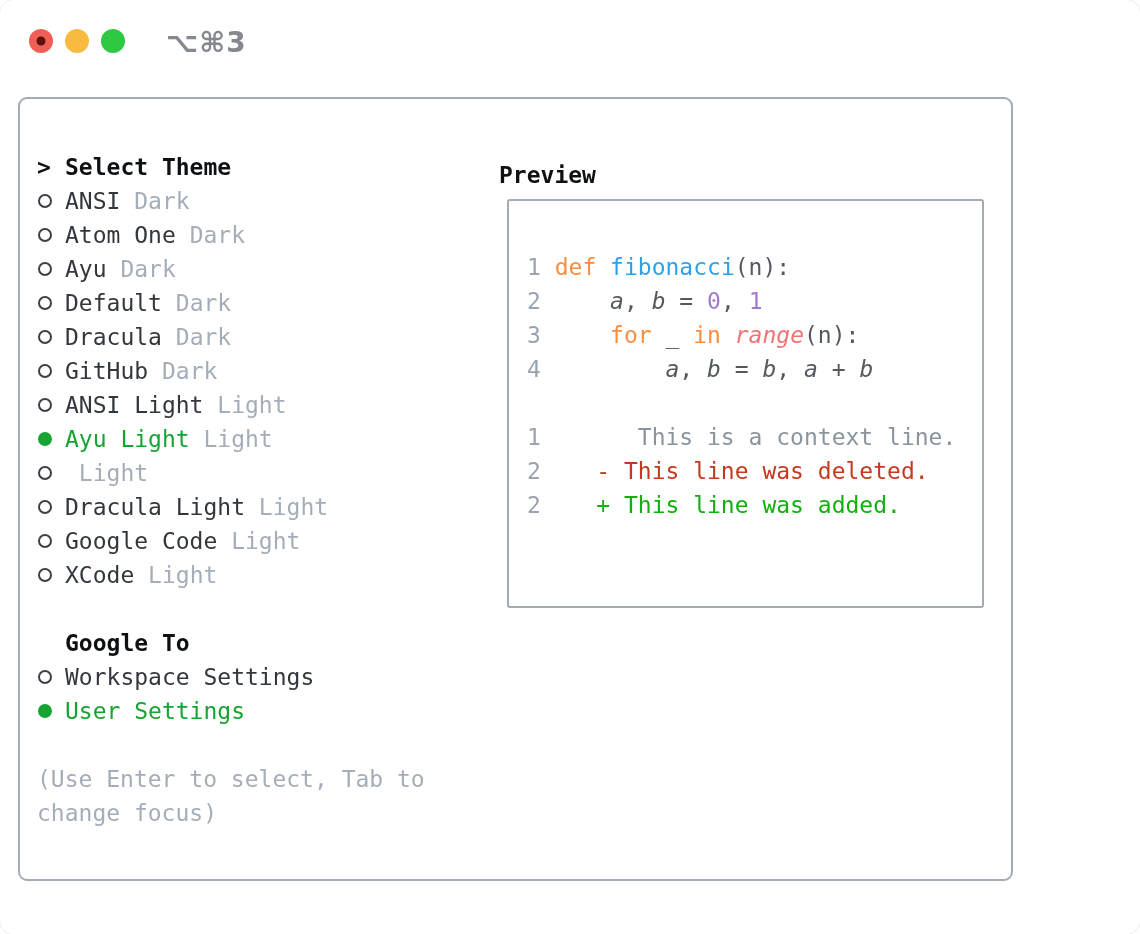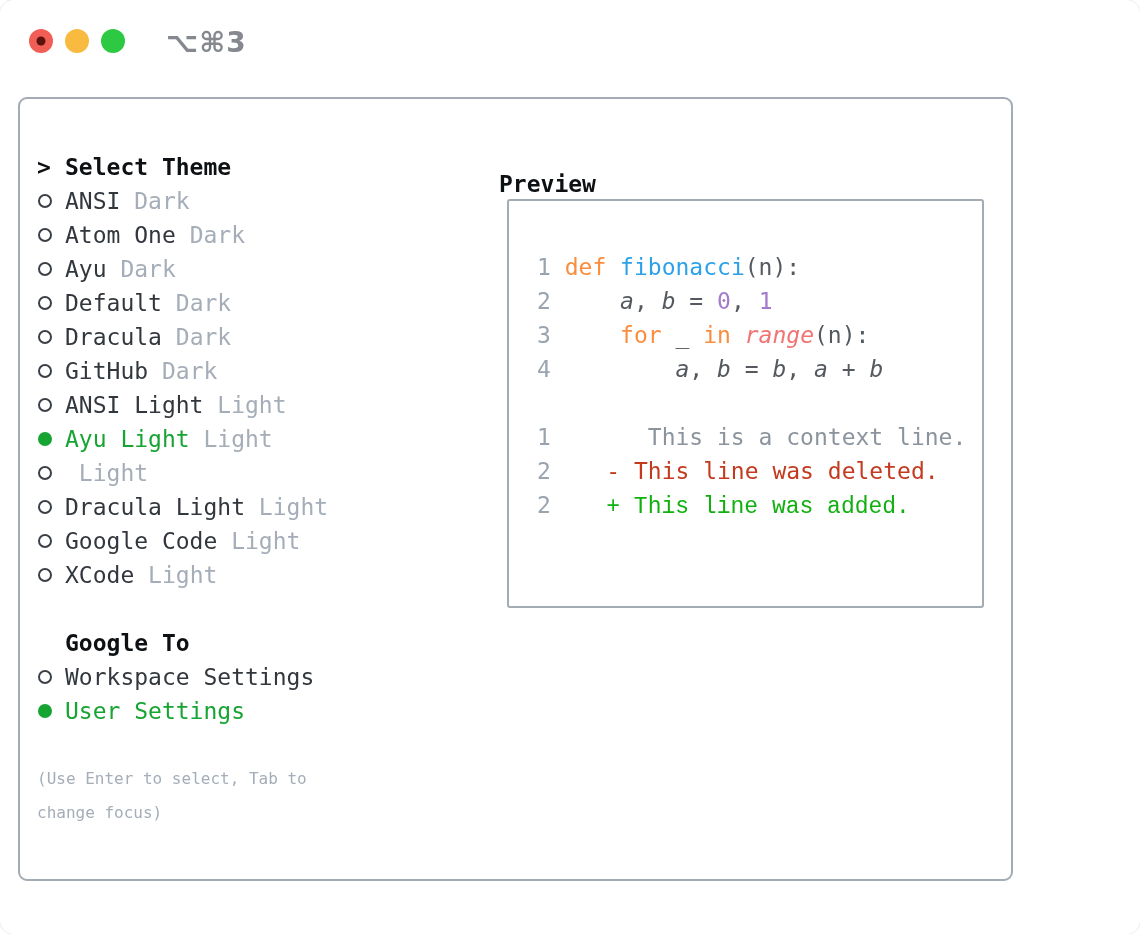--- a/index.html
+++ b/index.html
@@ -52,47 +52,47 @@
   .radio {
     width: 14px; height: 14px; border-radius: 50%;
     border: 2px solid var(--c-ring); background: transparent; margin-left: 1px;
   }
   .radio.on { border-color: var(--c-selected); background: var(--c-selected); }
   .hdr { font-weight: 700; color: var(--c-heading); }
   .item-name { color: var(--c-name); }
   .item-name.sel { color: var(--c-selected); }
   .variant { color: var(--c-muted); }
   .apply-hdr { font-weight: 700; color: var(--c-heading); }
-  .hint { color: var(--c-muted); font-size: 16px; line-height: 34px; white-space: pre; }
+  .hint { color: var(--c-muted); font-size: 23px; line-height: 34px; white-space: pre; }
   .hint-block { margin-top: 34px; margin-left: 0; }
   
   .preview-title {
-    position: absolute; left: 479px; top: 68px;
+    position: absolute; left: 479px; top: 59px;
     height: 34px; line-height: 34px;
     font-size: 23px; font-weight: 700; color: var(--c-heading);
   }
   .preview-box {
     position: absolute; left: 487px; top: 100px;
     width: 477px; height: 409px;
     border: 2px solid var(--c-border);
     border-radius: 3px;
-    padding: 49px 0 0 28px;
+    padding: 49px 0 0 18px;
     overflow: hidden;
     background: #fff;
   }
   .code-line { height: 34px; line-height: 34px; font-size: 23px; white-space: pre; }
   .lineno { color: var(--c-lineno); }
   .tok-fg   { color: var(--c-fg); }
   .tok-kw   { color: var(--c-kw); }
   .tok-fn   { color: var(--c-fn); }
   .tok-num  { color: var(--c-num); }
   .tok-call { color: var(--c-call); }
   .tok-ctx  { color: var(--c-ctx); }
   .tok-del  { color: var(--c-del); }
-  .tok-add  { color: var(--c-add); font-family: Liberation Mono, monospace; }
+  .tok-add  { color: var(--c-add); }
   .ital { font-style: italic; }
 </style>
 </head>
 <body>
 
 <div class="window">
 
   <div class="titlebar">
     <div class="lights">
       <span class="light red"></span>

